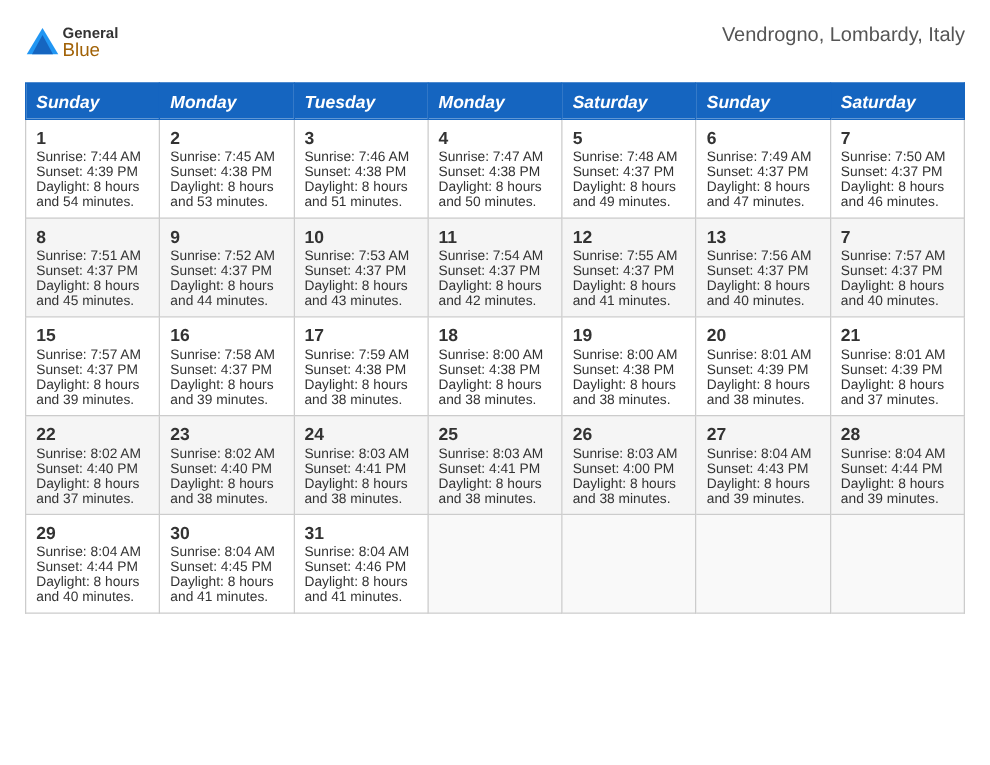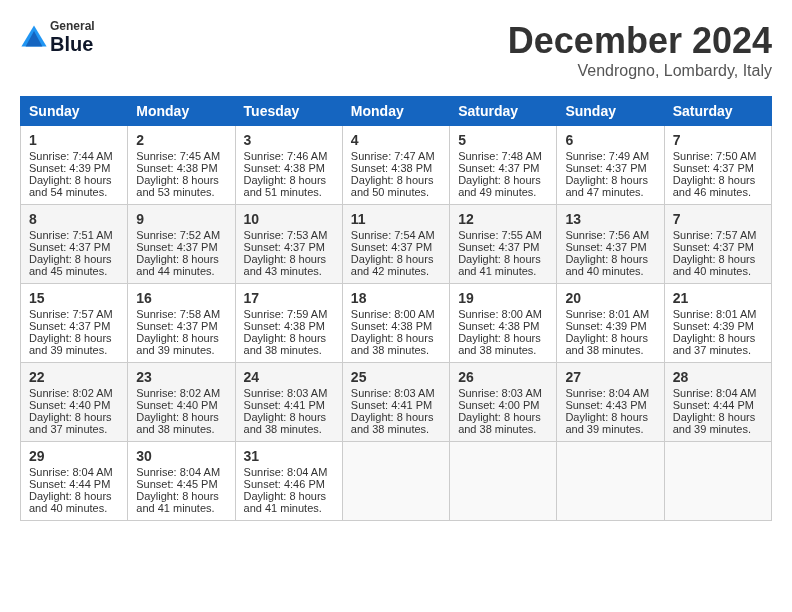--- a/index.html
+++ b/index.html
@@ -24,23 +24,23 @@
       display: flex;
       flex-direction: column;
       line-height: 1.1;
     }
     .logo-general {
       font-size: 12px;
       font-weight: bold;
       color: #333;
     }
     .logo-blue {
-      font-size: 20px;
-      font-weight: bold;
-      color: #0f172a;
+      font-size: 15px;
+      font-weight: normal;
+      color: #a16207;
     }
     .logo-icon {
       width: 28px;
       height: 28px;
       margin-right: 2px;
     }
     .title-block {
       text-align: right;
     }
     .month-title {
@@ -58,20 +58,21 @@
       table-layout: fixed;
     }
     thead tr th {
       background-color: #1565C0;
       color: #fff;
       text-align: left;
       padding: 6px 8px;
       font-size: 14px;
       font-weight: bold;
       border: 1px solid #1565C0;
+      font-style: italic;
     }
     tbody tr td {
       border: 1px solid #ccc;
       padding: 6px 8px;
       vertical-align: top;
       font-size: 11px;
       color: #333;
       background: #fff;
     }
     tbody tr:nth-child(even) td {
@@ -95,21 +96,20 @@
     <svg class="logo-icon" viewBox="0 0 40 40" xmlns="http://www.w3.org/2000/svg">
       <polygon points="20,2 38,32 2,32" fill="#2196F3"></polygon>
       <polygon points="20,10 32,32 8,32" fill="#1565C0"></polygon>
     </svg>
     <div class="logo-text">
       <span class="logo-general">General</span>
       <span class="logo-blue">Blue</span>
     </div>
   </div>
   <div class="title-block">
-    <div class="month-title">December 2024</div>
     <div class="location">Vendrogno, Lombardy, Italy</div>
   </div>
 </div>
 
 <table>
   <thead>
     <tr>
     <th>Sunday</th>
         <th>Monday</th>
         <th>Tuesday</th>

